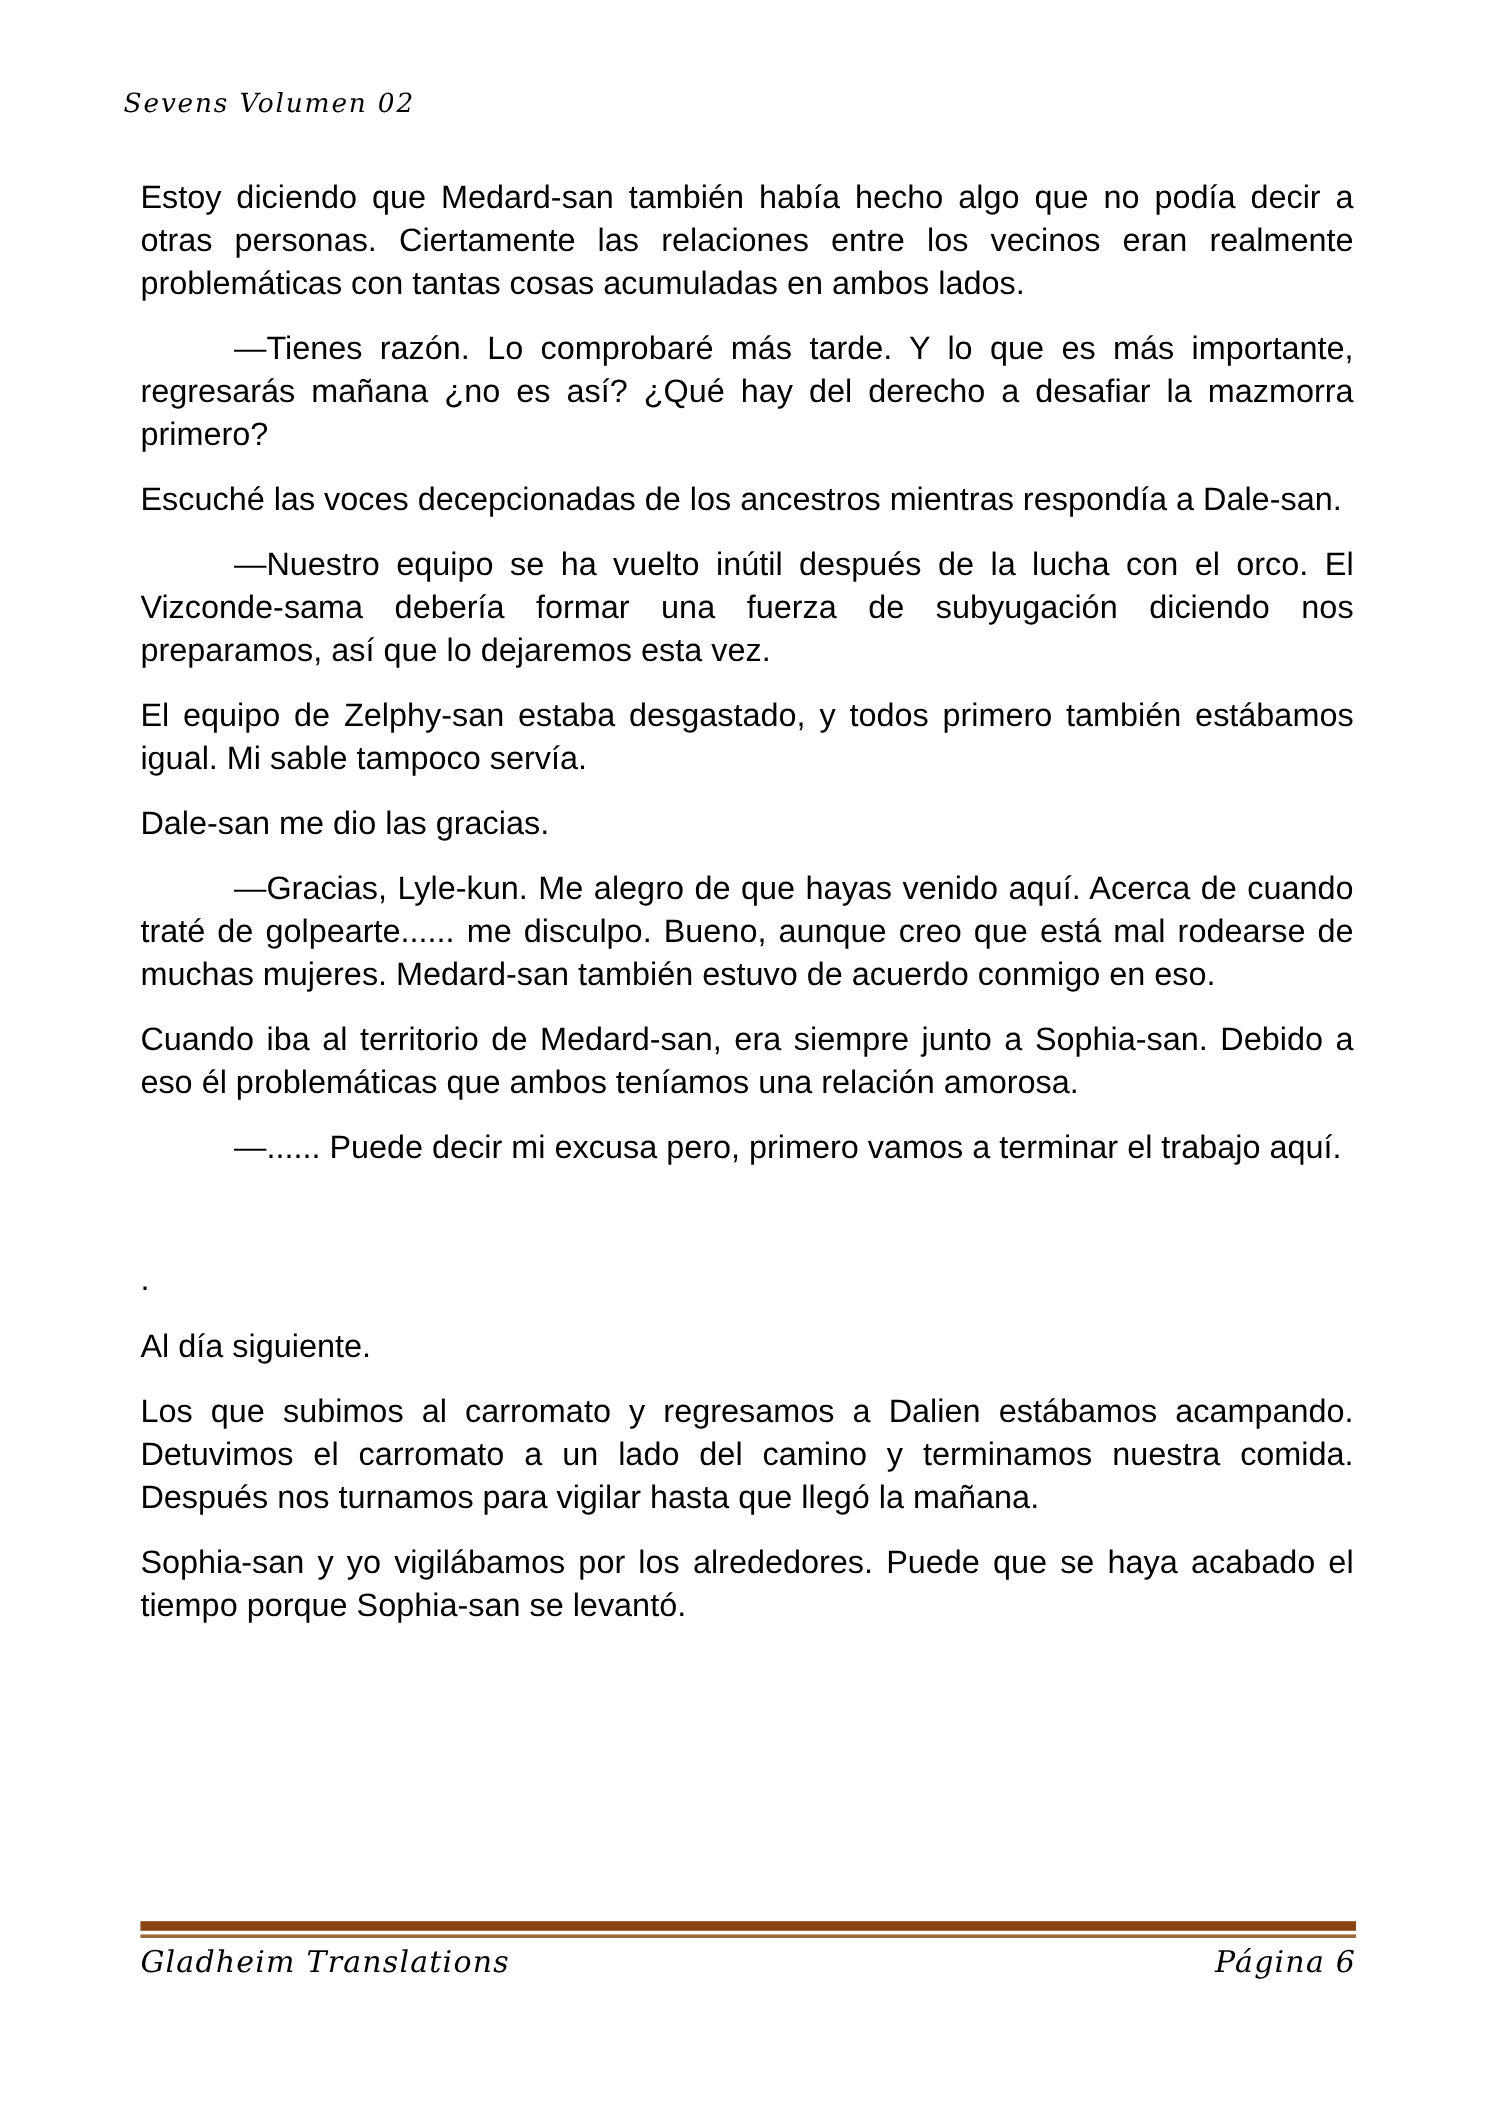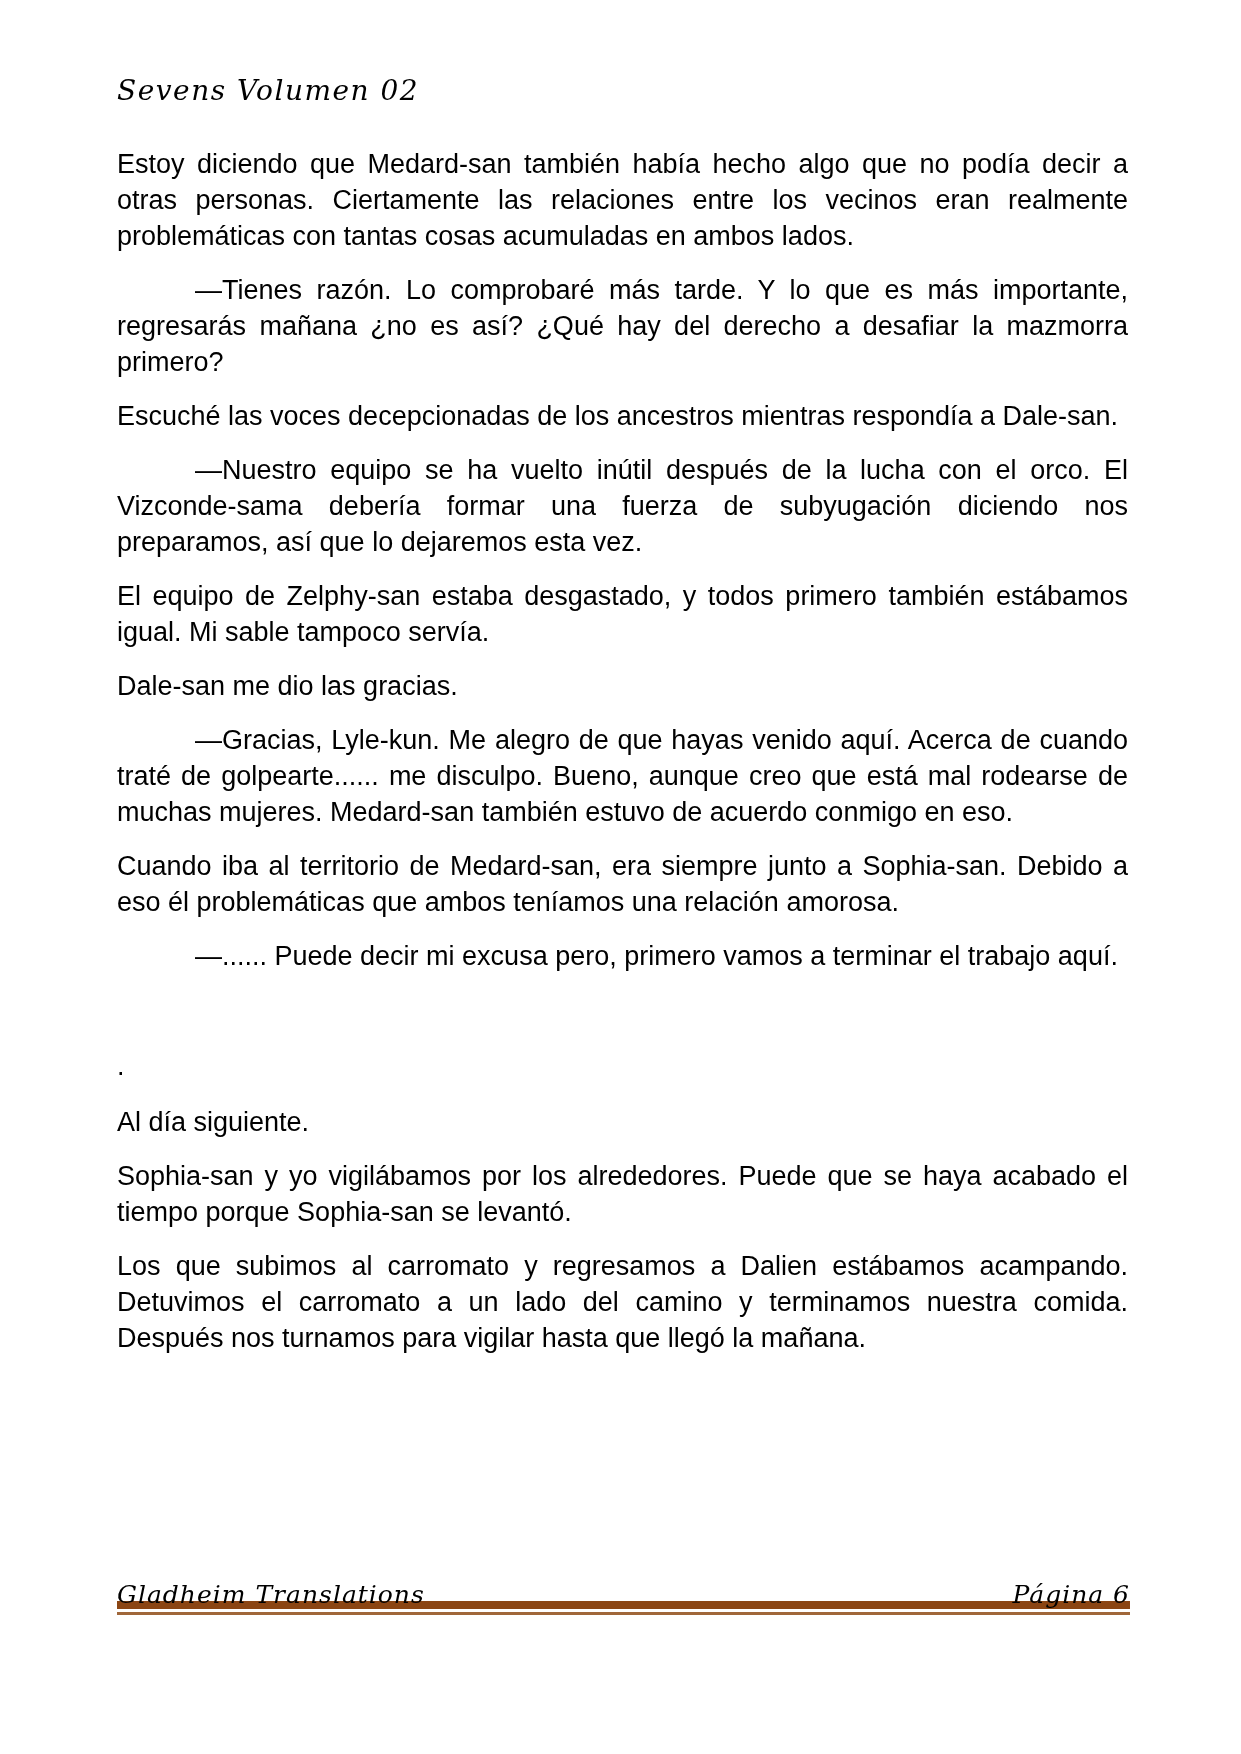--- a/index.html
+++ b/index.html
@@ -11,25 +11,25 @@
     position: relative;
     width: 1241px;
     height: 1754px;
     background: #ffffff;
     overflow: hidden;
     color: #000000;
     font-family: "Liberation Sans", sans-serif;
   }
   .header-title {
     position: absolute;
-    left: 117px;
+    left: 103px;
     top: 74px;
     font-family: "DejaVu Serif", serif;
     font-style: italic;
-    font-size: 28px;
+    font-size: 22px;
     letter-spacing: 1.5px;
     white-space: nowrap;
   }
   .body-text {
     position: absolute;
     left: 117px;
     top: 146px;
     width: 1011px;
     font-size: 27px;
     line-height: 36px;
@@ -56,21 +56,21 @@
     right: 111px;
     top: 1601px;
   }
   .rule-thick { height: 8px; }
   .rule-gap   { height: 3px; background: transparent; }
   .rule-thin  { height: 3px; }
   .footer-text {
     position: absolute;
     left: 117px;
     right: 111px;
-    top: 1580px;
+    top: 1620px;
     display: flex;
     justify-content: space-between;
     align-items: baseline;
     font-family: "DejaVu Serif", serif;
     font-style: italic;
     font-size: 25px;
     letter-spacing: 1px;
   }
 </style>
 </head>
@@ -85,22 +85,22 @@
       <p class="dialogue">—Tienes razón. Lo comprobaré más tarde. Y lo que es más importante, regresarás mañana ¿no es así? ¿Qué hay del derecho a desafiar la mazmorra primero?</p>
       <p class="normal">Escuché las voces decepcionadas de los ancestros mientras respondía a Dale-san.</p>
       <p class="dialogue">—Nuestro equipo se ha vuelto inútil después de la lucha con el orco. El Vizconde-sama debería formar una fuerza de subyugación diciendo nos preparamos, así que lo dejaremos esta vez.</p>
       <p class="normal">El equipo de Zelphy-san estaba desgastado, y todos primero también estábamos igual. Mi sable tampoco servía.</p>
       <p class="normal">Dale-san me dio las gracias.</p>
       <p class="dialogue">—Gracias, Lyle-kun. Me alegro de que hayas venido aquí. Acerca de cuando traté de golpearte...... me disculpo. Bueno, aunque creo que está mal rodearse de muchas mujeres. Medard-san también estuvo de acuerdo conmigo en eso.</p>
       <p class="normal">Cuando iba al territorio de Medard-san, era siempre junto a Sophia-san. Debido a eso él problemáticas que ambos teníamos una relación amorosa.</p>
       <p class="dialogue">—...... Puede decir mi excusa pero, primero vamos a terminar el trabajo aquí.</p>
       <p class="section-break-dot">.</p>
       <p class="after-break">Al día siguiente.</p>
+      <p class="normal">Los que subimos al carromato y regresamos a Dalien estábamos acampando. Detuvimos el carromato a un lado del camino y terminamos nuestra comida. Después nos turnamos para vigilar hasta que llegó la mañana.</p>
       <p class="normal">Sophia-san y yo vigilábamos por los alrededores. Puede que se haya acabado el tiempo porque Sophia-san se levantó.</p>
-      <p class="normal">Los que subimos al carromato y regresamos a Dalien estábamos acampando. Detuvimos el carromato a un lado del camino y terminamos nuestra comida. Después nos turnamos para vigilar hasta que llegó la mañana.</p>
     </div>
 
   <div class="footer-rule">
     <div class="rule-thick" style="background: rgb(139, 69, 19);"></div>
     <div class="rule-gap"></div>
     <div class="rule-thin" style="background: rgb(160, 103, 58);"></div>
   </div>
 
   <div class="footer-text">
     <span>Gladheim Translations</span>

